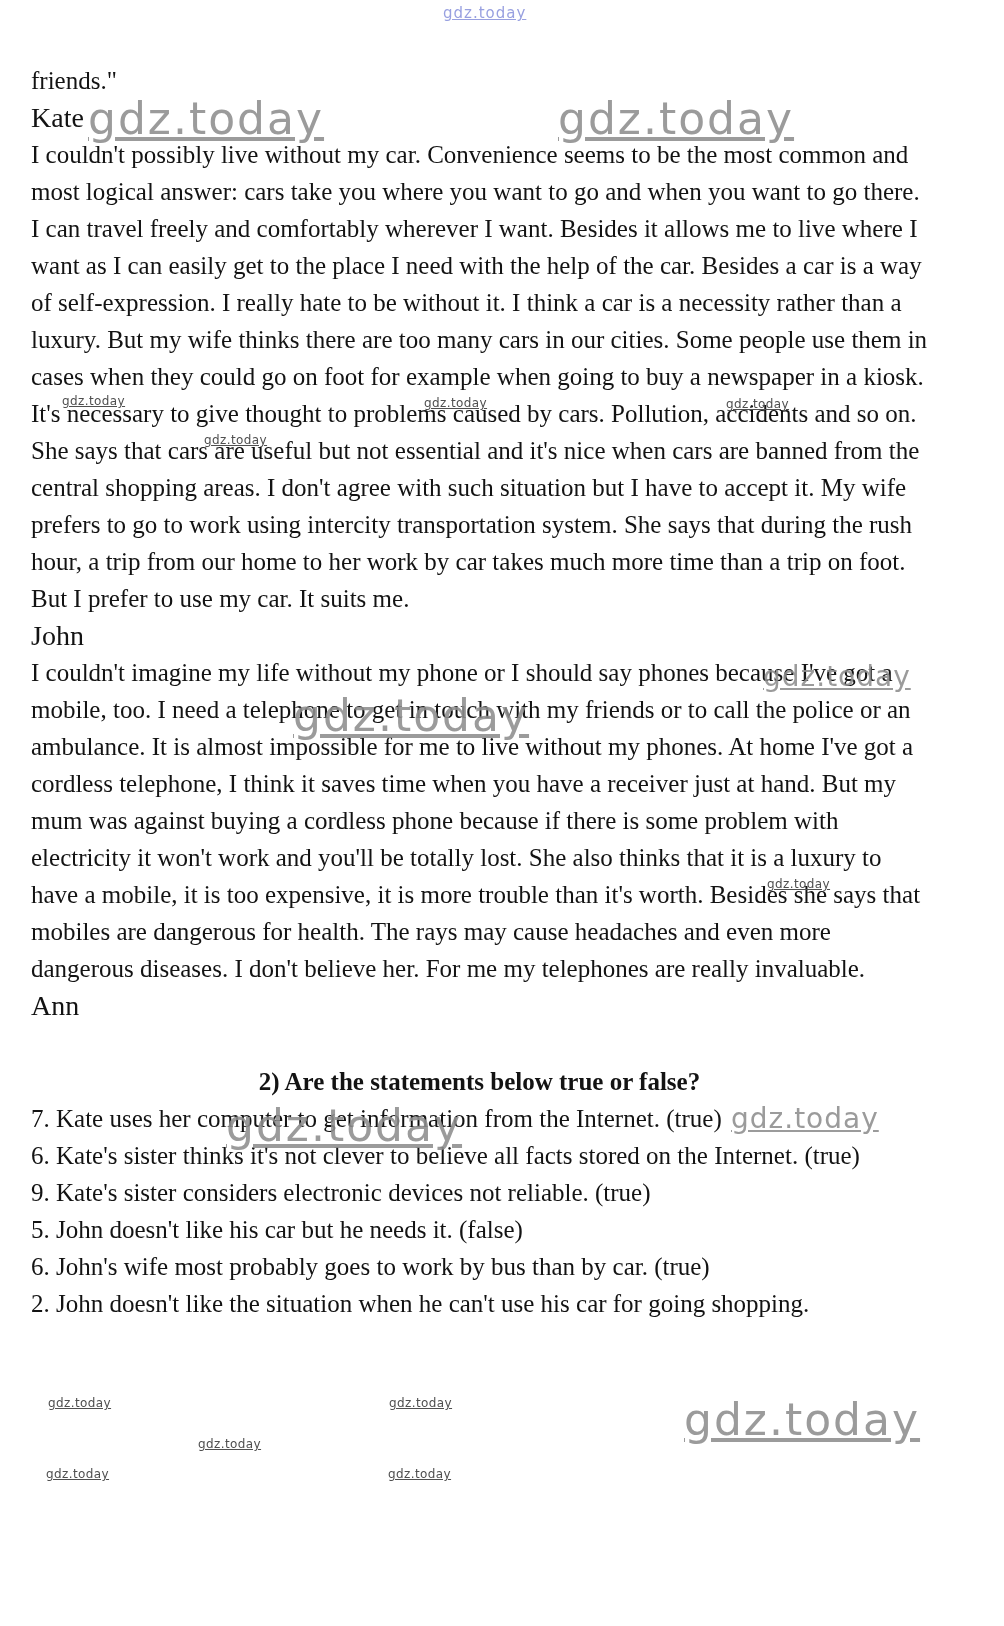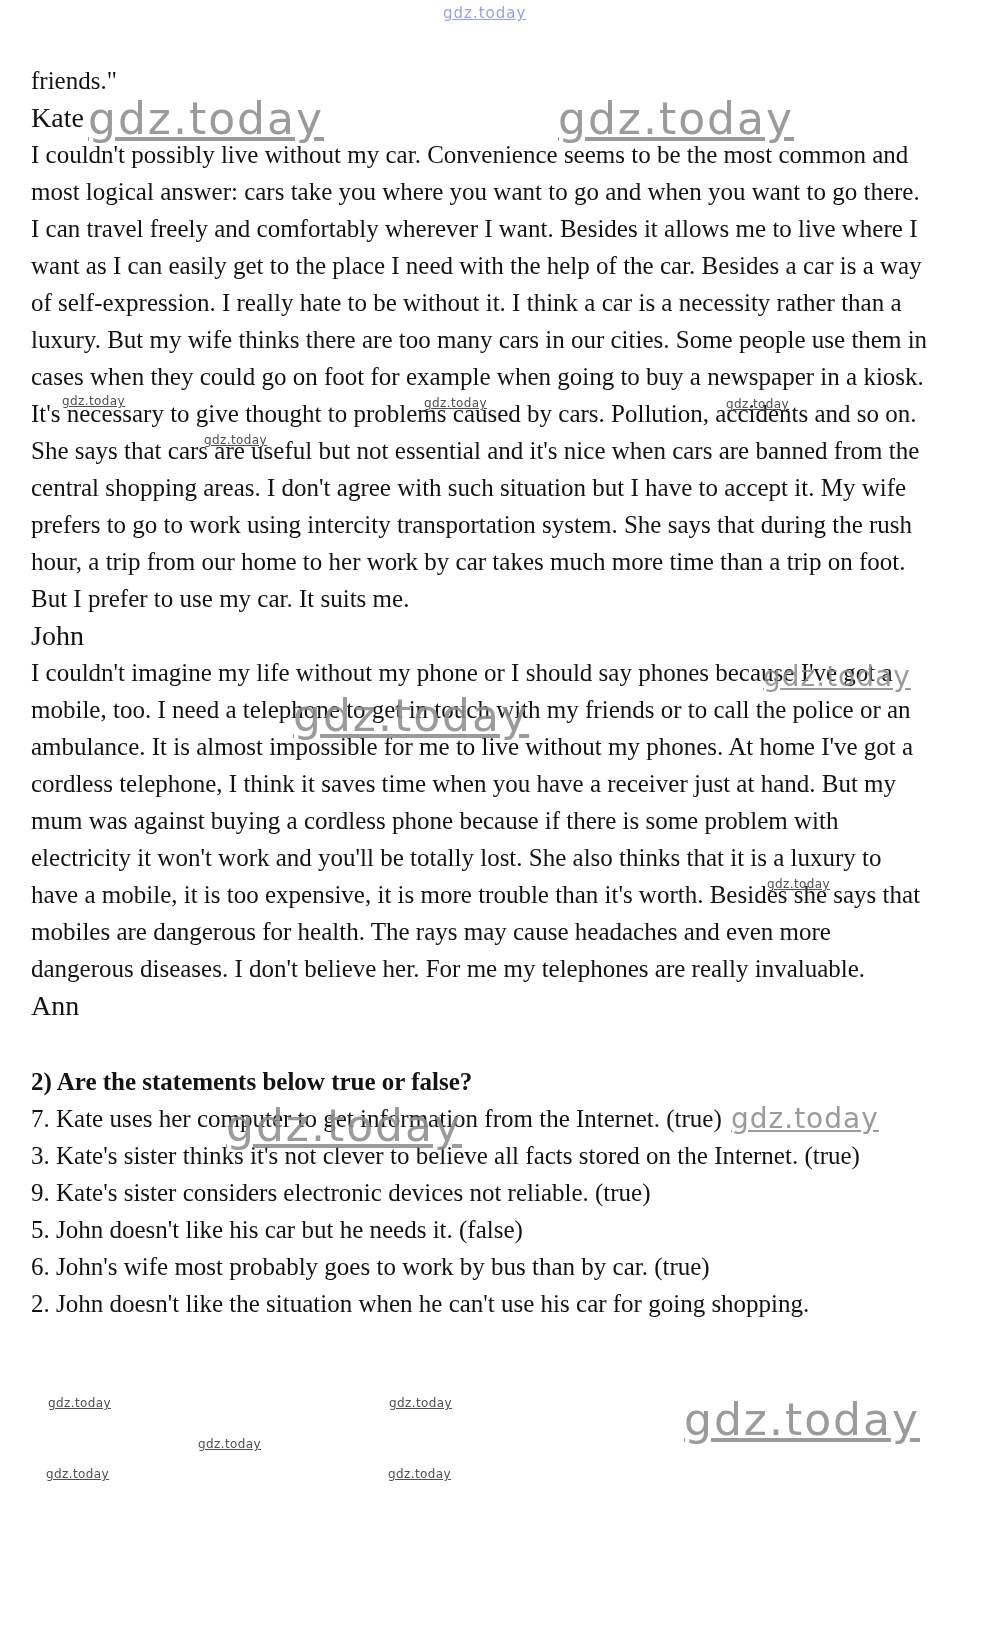--- a/index.html
+++ b/index.html
@@ -17,21 +17,21 @@
     position: absolute;
     left: 31px;
     top: 62px;
     width: 897px;
     font-size: 25px;
     line-height: 37px;
     z-index: 1;
   }
   .content p { margin: 0; }
   .name { font-size: 28px; }
-  .exercise-heading { font-weight: bold; margin-top: 39px !important; }
+  .exercise-heading { font-weight: bold; margin-top: 39px !important; text-align: center; }
   .watermark {
     position: absolute;
     font-family: "DejaVu Sans", sans-serif;
     white-space: nowrap;
     pointer-events: none;
     z-index: 2;
     text-decoration: underline;
   }
   .wm-top   { font-size: 15px; color: #8d96dd; letter-spacing: 1px; opacity: 0.9; }
   .wm-large { font-size: 44px; color: #8e8e8e; letter-spacing: 2px; opacity: 0.88; }
@@ -46,21 +46,21 @@
   <p class="name">Kate</p>
   <p>I couldn't possibly live without my car. Convenience seems to be the most common and most logical answer: cars take you where you want to go and when you want to go there. I can travel freely and comfortably wherever I want. Besides it allows me to live where I want as I can easily get to the place I need with the help of the car. Besides a car is a way of self-expression. I really hate to be without it. I think a car is a necessity rather than a luxury. But my wife thinks there are too many cars in our cities. Some people use them in cases when they could go on foot for example when going to buy a newspaper in a kiosk. It's necessary to give thought to problems caused by cars. Pollution, accidents and so on. She says that cars are useful but not essential and it's nice when cars are banned from the central shopping areas. I don't agree with such situation but I have to accept it. My wife prefers to go to work using intercity transportation system. She says that during the rush hour, a trip from our home to her work by car takes much more time than a trip on foot. But I prefer to use my car. It suits me.</p>
   <p class="name">John</p>
   <p>I couldn't imagine my life without my phone or I should say phones because I've got a mobile, too. I need a telephone to get in touch with my friends or to call the police or an ambulance. It is almost impossible for me to live without my phones. At home I've got a cordless telephone, I think it saves time when you have a receiver just at hand. But my mum was against buying a cordless phone because if there is some problem with electricity it won't work and you'll be totally lost. She also thinks that it is a luxury to have a mobile, it is too expensive, it is more trouble than it's worth. Besides she says that mobiles are dangerous for health. The rays may cause headaches and even more dangerous diseases. I don't believe her. For me my telephones are really invaluable.</p>
   <p class="name">Ann</p>
 
   <p class="exercise-heading">2) Are the statements below true or false?</p>
 
   <div>
     <p>7. Kate uses her computer to get information from the Internet. (true)</p>
-    <p>3. Kate's sister thinks it's not clever to believe all facts stored on the Internet. (true)</p>
+    <p>6. Kate's sister thinks it's not clever to believe all facts stored on the Internet. (true)</p>
     <p>9. Kate's sister considers electronic devices not reliable. (true)</p>
     <p>5. John doesn't like his car but he needs it. (false)</p>
     <p>6. John's wife most probably goes to work by bus than by car. (true)</p>
     <p>2. John doesn't like the situation when he can't use his car for going shopping.</p>
   </div>
 </div>
 
 <span class="watermark wm-top" style="left:443px; top:4px;">gdz.today</span>
 <span class="watermark wm-large" style="left:88px;  top:93px;">gdz.today</span>
 <span class="watermark wm-large" style="left:558px; top:93px;">gdz.today</span>

